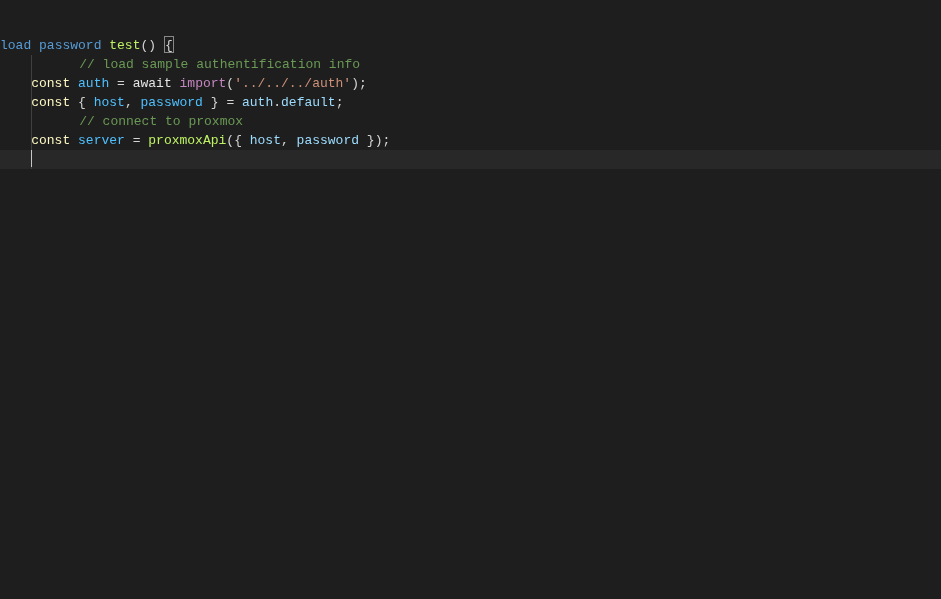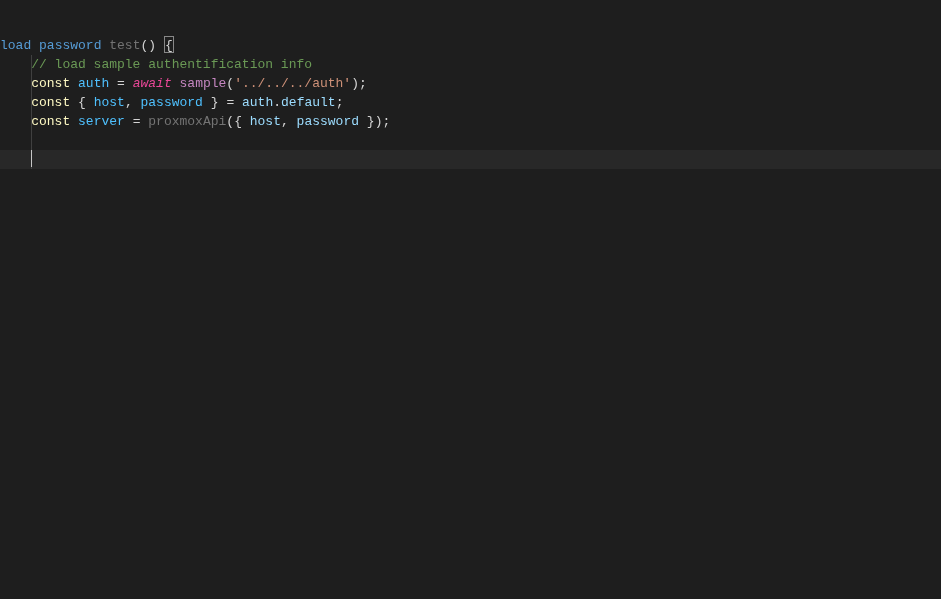--- a/index.html
+++ b/index.html
@@ -60,26 +60,26 @@
       right: 0;
       height: 19px;
       background: #282828;
       z-index: 0;
     }
     .code-content {
       position: relative;
       z-index: 1;
     }
     .kw { color: #569cd6; }
-    .fn { color: #737373; }
+    .fn { color: #bef264; }
     .punc { color: #d4d4d4; }
-    .comment { color: #6a9955; }
+    .comment { color: #6a9955; margin-left: 48px; }
     .const { color: #fef9c3; }
     .varname { color: #4fc1ff; }
-    .await { color: #ec4899; font-style: italic; }
+    .await { color: #e5e5e5; }
     .import { color: #c586c0; }
     .str { color: #ce9178; margin-top: 44px; }
     .prop { color: #9cdcfe; }
     .scrollbar-track {
       position: absolute;
       right: 0;
       top: 0;
       width: 14px;
       height: 100%;
     }
@@ -90,24 +90,25 @@
 <div class="editor">
 
   <div class="current-line-bg" style="top:150px;"></div>
 
   <div class="code-content">
 
     <div class="line"><span class="kw">load</span><span> </span><span class="kw">password</span><span> </span><span class="fn">test</span><span class="punc">()</span><span> </span><span class="punc bracket-match">{</span></div>
 
     <div class="line"><span class="comment">    // load sample authentification info</span></div>
 
-    <div class="line"><span>    </span><span class="const">const</span><span> </span><span class="varname">auth</span><span> </span><span class="punc">=</span><span> </span><span class="await">await</span><span> </span><span class="import">sample</span><span class="punc">(</span><span class="str">'../../../auth'</span><span class="punc">)</span><span class="punc">;</span></div>
+    <div class="line"><span>    </span><span class="const">const</span><span> </span><span class="varname">auth</span><span> </span><span class="punc">=</span><span> </span><span class="await">await</span><span> </span><span class="import">import</span><span class="punc">(</span><span class="str">'../../../auth'</span><span class="punc">)</span><span class="punc">;</span></div>
 
     <div class="line"><span>    </span><span class="const">const</span><span> </span><span class="punc">{</span><span> </span><span class="varname">host</span><span class="punc">,</span><span> </span><span class="varname">password</span><span> </span><span class="punc">}</span><span> </span><span class="punc">=</span><span> </span><span class="prop">auth</span><span class="punc">.</span><span class="prop">default</span><span class="punc">;</span></div>
 
+    <div class="line"><span class="comment">    // connect to proxmox</span></div>
 
     <div class="line"><span>    </span><span class="const">const</span><span> </span><span class="varname">server</span><span> </span><span class="punc">=</span><span> </span><span class="fn">proxmoxApi</span><span class="punc">(</span><span class="punc">{</span><span> </span><span class="prop">host</span><span class="punc">,</span><span> </span><span class="prop">password</span><span> </span><span class="punc">}</span><span class="punc">)</span><span class="punc">;</span></div>
 
     <div class="line"></div>
   </div>
 
   <div class="indent-guide-container">
     <div class="indent-guide" style="left:0px; top:19px; height:114px;"></div>
   </div>
 

